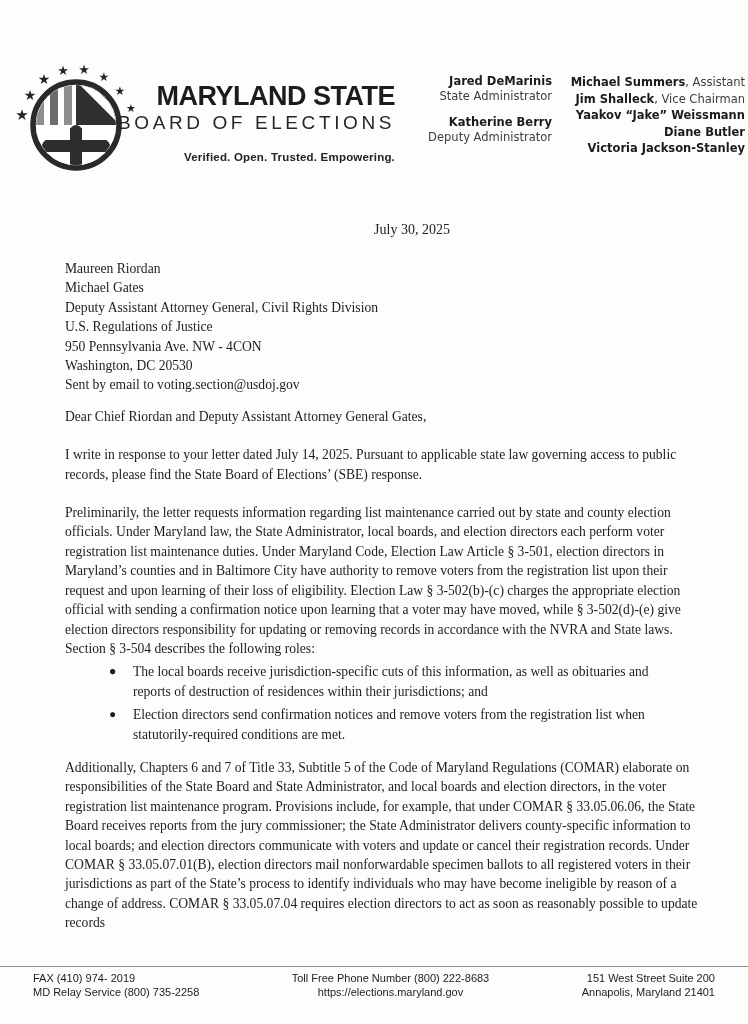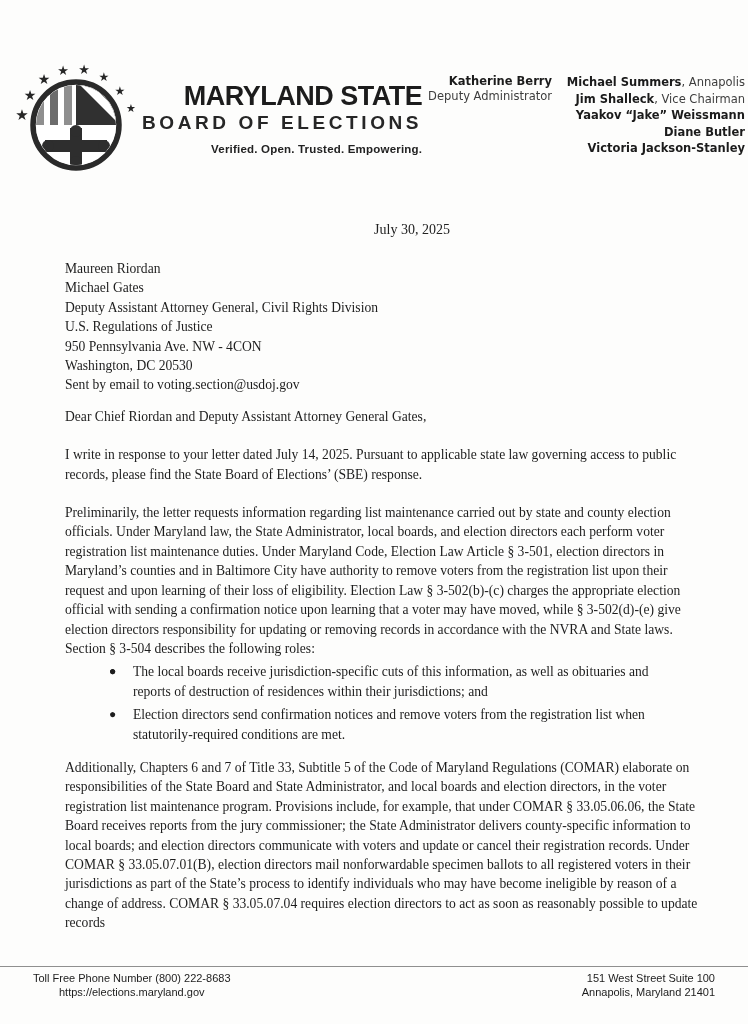--- a/index.html
+++ b/index.html
@@ -5,22 +5,22 @@
   html,body{margin:0;padding:0;background:#e8e8e8;}
   .page{
     position:relative;width:748px;height:1024px;margin:0 auto;
     background:#fdfdfc;overflow:hidden;
     color:#1e1e1e;
   }
   
   .logo-seal{position:absolute;left:14px;top:56px;}
   .logo-text{position:absolute;left:118px;top:82px;font-family:"Liberation Sans",sans-serif;color:#1c1c1c;text-align:right;}
   .logo-title{font-size:27px;font-weight:bold;letter-spacing:-0.5px;line-height:29px;}
-  .logo-subtitle{font-size:19px;font-weight:700;letter-spacing:3.6px;line-height:24px;color:#262626;margin-left:24px;}
-  .logo-tagline{font-size:11.5px;font-weight:bold;letter-spacing:0.2px;margin-top:8px;color:#222;}
+  .logo-subtitle{font-size:19px;font-weight:400;letter-spacing:3.6px;line-height:24px;color:#262626;}
+  .logo-tagline{font-size:11.5px;font-weight:bold;letter-spacing:0.2px;margin-top:16px;color:#222;}
   .admin-col{
     position:absolute;right:196px;top:74px;text-align:right;
     font-family:"DejaVu Sans","Liberation Sans",sans-serif;font-size:11.5px;line-height:14.5px;color:#3d3d3d;
   }
   .admin-entry{margin-bottom:12px;}
   .admin-name{font-weight:bold;color:#1b1b1b;}
   .board-col{
     position:absolute;right:3px;top:74px;text-align:right;
     font-family:"DejaVu Sans","Liberation Sans",sans-serif;font-size:11.5px;line-height:16.5px;color:#3d3d3d;
   }
@@ -93,27 +93,31 @@
   </svg>
 
   <div class="logo-text">
     <div class="logo-title">MARYLAND STATE</div>
     <div class="logo-subtitle">BOARD OF ELECTIONS</div>
     <div class="logo-tagline">Verified. Open. Trusted. Empowering.</div>
   </div>
 
   <div class="admin-col">
     <div class="admin-entry">
+      <div class="admin-name">Jared DeMarinis</div>
+      <div class="admin-title">State Administrator</div>
+    </div>
+    <div class="admin-entry">
       <div class="admin-name">Katherine Berry</div>
       <div class="admin-title">Deputy Administrator</div>
     </div>
   </div>
 
   <div class="board-col">
-    <div><span class="board-name">Michael Summers</span><span>, Annapolis</span></div>
+    <div><span class="board-name">Michael Summers</span><span>, Assistant</span></div>
     <div><span class="board-name">Jim Shalleck</span><span>, Vice Chairman</span></div>
     <div><span class="board-name">Yaakov “Jake” Weissmann</span><span></span></div>
     <div><span class="board-name">Diane Butler</span><span></span></div>
     <div><span class="board-name">Victoria Jackson-Stanley</span><span></span></div>
   </div>
 
   <div class="letter-date">July 30, 2025</div>
 
   <div class="body-block">
 
@@ -137,23 +141,27 @@
       <li><span class="dot">●</span></li>
       <li><span class="dot">●</span><span>The local boards receive jurisdiction-specific cuts of this information, as well as obituaries and reports of destruction of residences within their jurisdictions; and</span></li>
       <li><span class="dot">●</span><span>Election directors send confirmation notices and remove voters from the registration list when statutorily-required conditions are met.</span></li>
     </ul>
 
     <p class="para para-last">Additionally, Chapters 6 and 7 of Title 33, Subtitle 5 of the Code of Maryland Regulations (COMAR) elaborate on responsibilities of the State Board and State Administrator, and local boards and election directors, in the voter registration list maintenance program. Provisions include, for example, that under COMAR § 33.05.06.06, the State Board receives reports from the jury commissioner; the State Administrator delivers county-specific information to local boards; and election directors communicate with voters and update or cancel their registration records. Under COMAR § 33.05.07.01(B), election directors mail nonforwardable specimen ballots to all registered voters in their jurisdictions as part of the State’s process to identify individuals who may have become ineligible by reason of a change of address. COMAR § 33.05.07.04 requires election directors to act as soon as reasonably possible to update records</p>
 
   </div>
 
   <div class="footer">
+    <div class="col-left">
+      <div>FAX (410) 974- 2019</div>
+      <div>MD Relay Service (800) 735-2258</div>
+    </div>
     <div class="col-center">
       <div>Toll Free Phone Number (800) 222-8683</div>
       <div>https://elections.maryland.gov</div>
     </div>
     <div class="col-right">
-      <div>151 West Street Suite 100</div>
+      <div>151 West Street Suite 200</div>
       <div>Annapolis, Maryland 21401</div>
     </div>
   </div>
 
 </div>
 
 </body></html>

